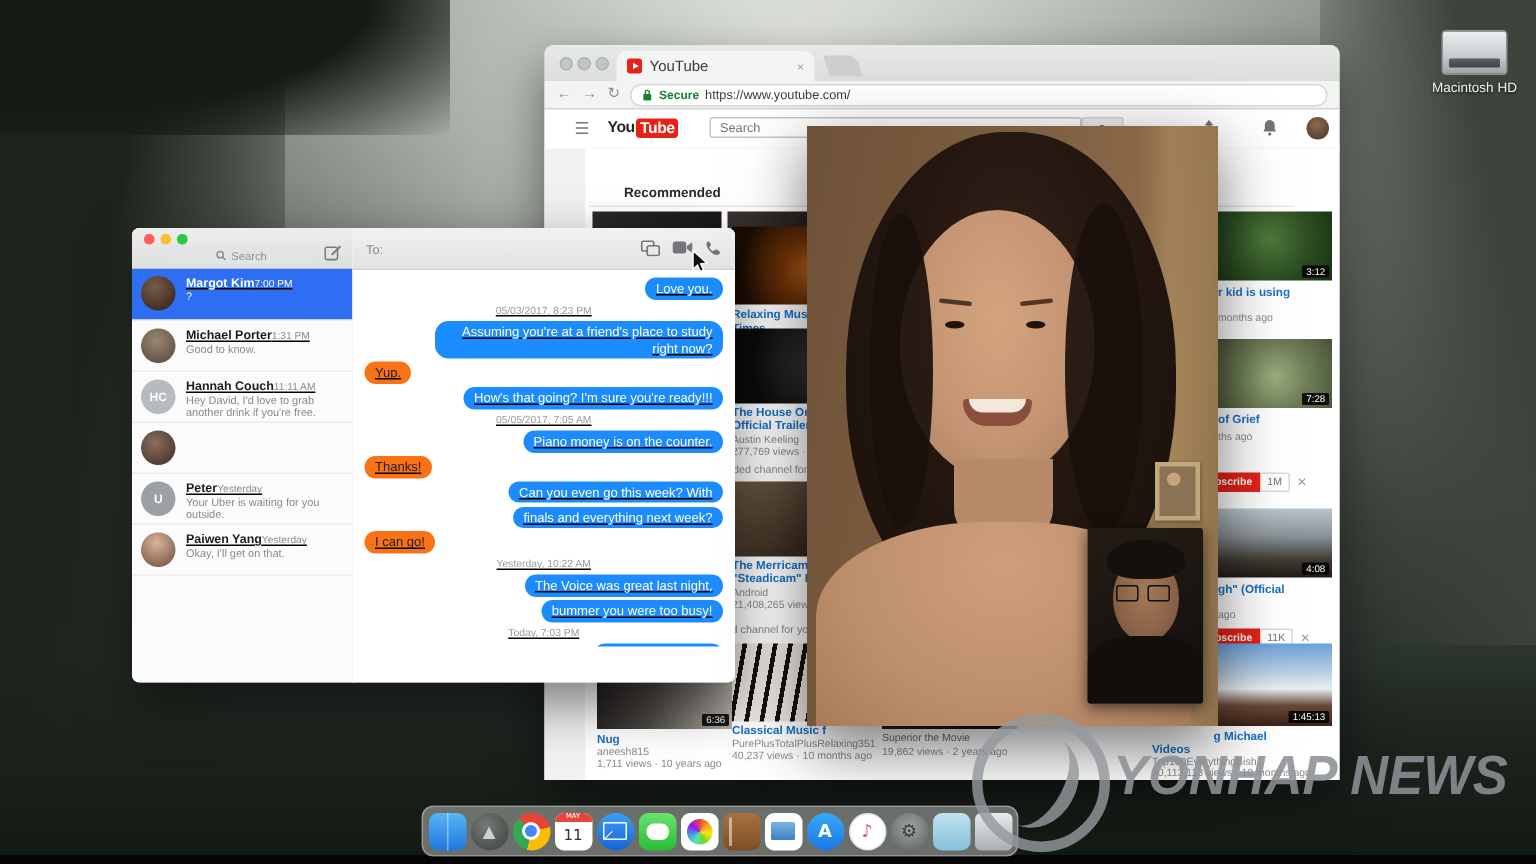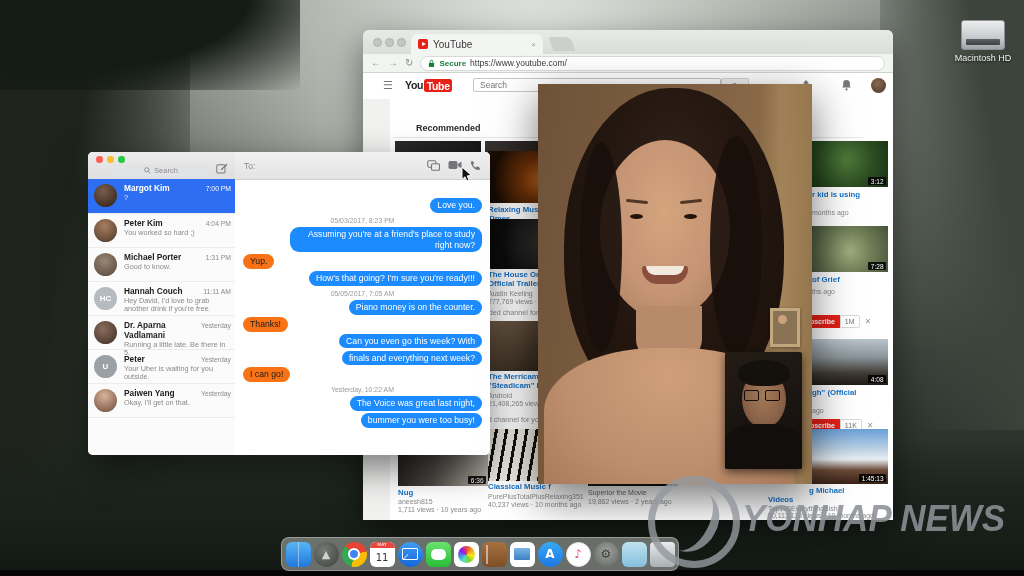--- a/index.html
+++ b/index.html
@@ -66,32 +66,32 @@
   .msb{position:absolute;left:0;top:0;width:147px;height:100%;background:#fbfbfb;border-right:1px solid #d6d6d6;}
   .msbhead{position:absolute;left:0;top:0;width:100%;height:27px;background:linear-gradient(#ededed,#dedede);border-bottom:1px solid #cfcfcf;}
   .dotr{position:absolute;top:4px;width:6.5px;height:6.5px;border-radius:50%;}
   .msearch{position:absolute;left:23px;top:12px;width:100px;height:12px;background:#e2e3e5;border-radius:3px;display:flex;align-items:center;justify-content:center;gap:3px;color:#8e8e93;font-size:7.5px;}
   .mcompose{position:absolute;right:7px;top:11px;color:#7a7a7e;}
   .convs{position:absolute;left:0;top:27px;width:100%;height:276px;overflow:hidden;}
   .crow{position:relative;height:34px;box-sizing:border-box;padding:4px 4px 0 6px;border-top:1px solid #ececec;}
   .crow:first-child{border-top:none;}
   .cav{position:absolute;left:6px;top:5px;width:23px;height:23px;border-radius:50%;display:flex;align-items:center;justify-content:center;color:#fff;font-size:8px;font-weight:bold;}
   .ctxt{margin-left:30px;}
-  .cl1{display:flex;justify-content:space-between;align-items:baseline;}
+  .cl1{display:flex;justify-content:flex-start;align-items:baseline;text-decoration:underline;}
   .cn{font-size:8.3px;font-weight:bold;color:#1c1c1e;}
   .ct{font-size:6.8px;color:#8a8a8e;}
   .cp{font-size:7.3px;color:#8a8a8e;line-height:1.22;height:18px;overflow:hidden;margin-top:0.5px;}
   .crow.sel{background:#2e6ef2;border-top-color:#2e6ef2;}
   .crow.sel .cn,.crow.sel .ct{color:#fff;}
   .crow.sel .cp{color:rgba(255,255,255,.92);}
   .chat{position:absolute;left:147px;top:0;width:255px;height:100%;background:#fff;}
   .chathead{position:absolute;left:0;top:0;width:100%;height:28px;background:linear-gradient(#f1f1f1,#e3e3e3);border-bottom:1px solid #cfcfcf;box-sizing:border-box;}
   .tolabel{position:absolute;left:9px;top:9px;font-size:8.5px;color:#8a8a8e;}
   .chicons{position:absolute;right:9px;top:8px;display:flex;gap:8px;color:#74747a;}
-  .thread{position:absolute;left:0;top:28px;width:100%;height:251px;box-sizing:border-box;padding:18px 8px 0 8px;display:flex;flex-direction:column;gap:2.2px;overflow:hidden;}
+  .thread{position:absolute;left:0;top:28px;width:100%;height:251px;box-sizing:border-box;padding:5px 8px 0 8px;display:flex;flex-direction:column;gap:2.2px;overflow:hidden;text-decoration:underline;}
   .ts{align-self:center;font-size:6.9px;color:#9a9a9e;margin:2px 0 1px;}
   .bb{max-width:178px;font-size:8.7px;line-height:1.22;padding:2px 7px;border-radius:9px;}
   .in{align-self:flex-start;background:#f97316;color:#1c1c1e;}
   .out{align-self:flex-end;background:#1c8bfe;color:#fff;text-align:right;}
   .inputbar{position:absolute;left:0;bottom:0;width:100%;height:24px;background:#fbfbfb;border-top:1px solid #d8d8d8;}
   .ifield{position:absolute;left:8px;top:4px;width:212px;height:14px;border:1px solid #cfcfcf;border-radius:8px;background:#fff;box-sizing:border-box;display:flex;align-items:center;padding:0 7px;}
   .ifield .ph{flex:1;font-size:8px;color:#b8b8bc;}
   .smiley{font-size:9px;color:#b0b0b4;font-family:"DejaVu Sans",sans-serif;line-height:1;}
   .mic{position:absolute;right:7px;top:6px;color:#8a8a8e;}
 
@@ -318,30 +318,20 @@
           <span class="cav" style="background:radial-gradient(circle at 40% 30%,#7a5c49,#2c2017)"></span>
           <div class="ctxt">
               <div class="cl1">
                 <span class="cn">Margot Kim</span>
                 <span class="ct">7:00 PM</span>
               </div>
               <div class="cp">?</div>
             </div>
         </div>
         <div class="crow">
-          <span class="cav" style="background:radial-gradient(circle at 45% 30%,#a87e5e,#4a382a)"></span>
-          <div class="ctxt">
-              <div class="cl1">
-                <span class="cn">Peter Kim</span>
-                <span class="ct">4:04 PM</span>
-              </div>
-              <div class="cp">You worked so hard ;)</div>
-            </div>
-        </div>
-        <div class="crow">
           <span class="cav" style="background:radial-gradient(circle at 45% 35%,#9a8674,#54453a)"></span>
           <div class="ctxt">
               <div class="cl1">
                 <span class="cn">Michael Porter</span>
                 <span class="ct">1:31 PM</span>
               </div>
               <div class="cp">Good to know.</div>
             </div>
         </div>
         <div class="crow">
@@ -349,27 +339,20 @@
           <div class="ctxt">
               <div class="cl1">
                 <span class="cn">Hannah Couch</span>
                 <span class="ct">11:11 AM</span>
               </div>
               <div class="cp">Hey David, I'd love to grab another drink if you're free.</div>
             </div>
         </div>
         <div class="crow">
           <span class="cav" style="background:radial-gradient(circle at 40% 35%,#8a6d5c,#3c2c24)"></span>
-          <div class="ctxt">
-              <div class="cl1">
-                <span class="cn">Dr. Aparna Vadlamani</span>
-                <span class="ct">Yesterday</span>
-              </div>
-              <div class="cp">Running a little late. Be there in 5.</div>
-            </div>
         </div>
         <div class="crow">
           <span class="cav" style="background:#9aa0a6">U</span>
           <div class="ctxt">
               <div class="cl1">
                 <span class="cn">Peter</span>
                 <span class="ct">Yesterday</span>
               </div>
               <div class="cp">Your Uber is waiting for you outside.</div>
             </div>

